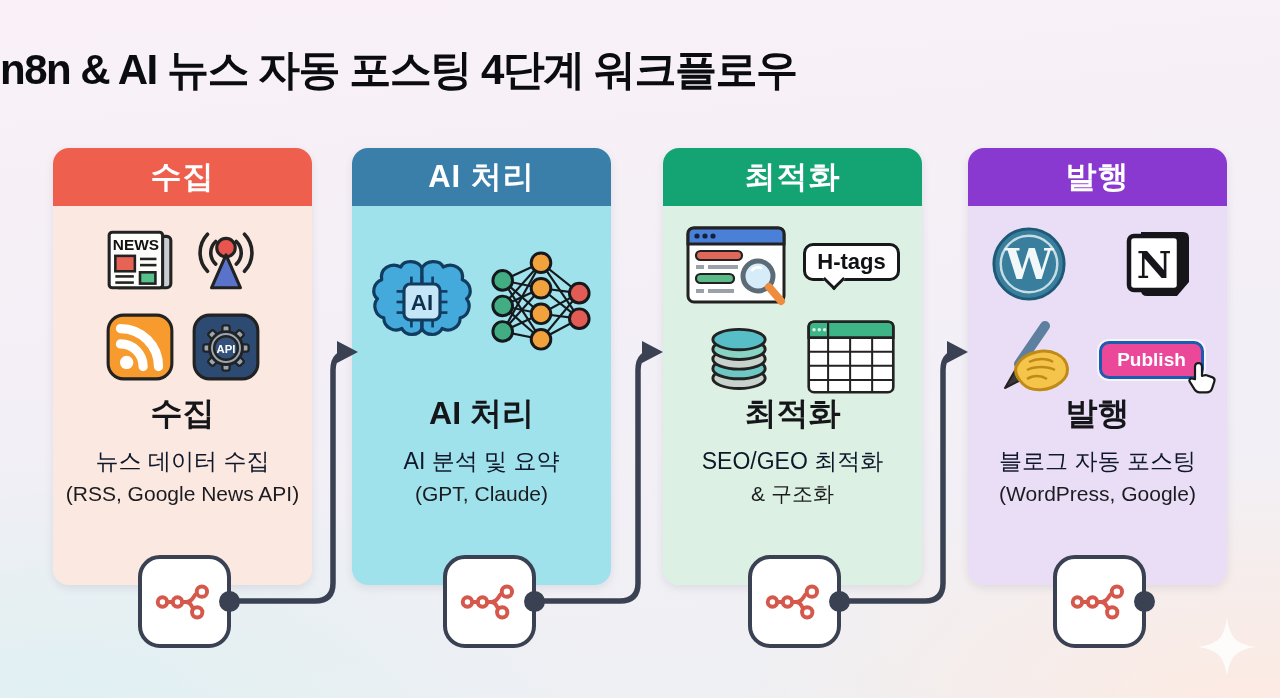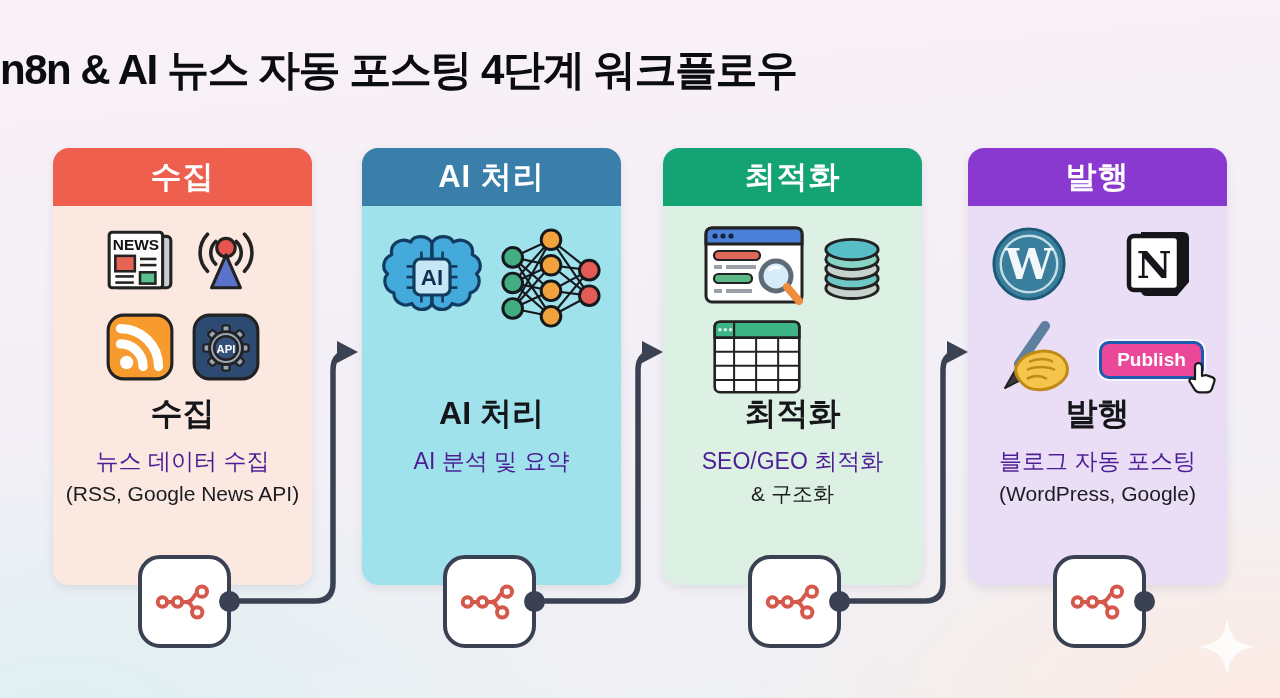--- a/index.html
+++ b/index.html
@@ -14,24 +14,24 @@
   .page-title{
     position:absolute;top:42px;left:0;width:100%;text-align:left;
     font-size:42px;font-weight:800;color:#0b0c0f;letter-spacing:-1.5px;
   }
   .card{position:absolute;top:140px;width:259px;height:437px;border-radius:16px;
         box-shadow:0 3px 8px rgba(70,70,100,.12);margin-top:8px;}
   .card-header{height:58px;border-radius:16px 16px 0 0;display:flex;align-items:center;
         justify-content:center;color:#fff;font-size:31px;font-weight:800;letter-spacing:1px;}
   .card-body{height:379px;border-radius:0 0 16px 16px;display:flex;flex-direction:column;
         align-items:center;}
-  .icons{height:160px;margin-top:18px;display:flex;align-items:flex-start;justify-content:center;}
+  .icons{height:160px;margin-top:18px;display:flex;align-items:center;justify-content:center;}
   .grid2{display:grid;grid-template-columns:auto auto;gap:8px 12px;align-items:center;justify-items:center;}
   .step-title{font-size:32px;font-weight:800;color:#15161a;margin-top:8px;}
-  .step-desc1{font-size:23px;font-weight:500;color:#4c1d95;margin-top:10px;text-align:right;}
+  .step-desc1{font-size:23px;font-weight:500;color:#0f172a;margin-top:10px;text-align:right;}
   .step-desc2{font-size:21px;font-weight:400;color:#1b1c20;margin-top:3px;text-align:right;
         max-width:238px;line-height:1.3;}
   .n8n-node{position:absolute;top:555px;width:93px;height:93px;box-sizing:border-box;background:#fff;
         border:4.5px solid #3a4152;border-radius:22px;display:flex;align-items:center;
         justify-content:center;z-index:3;}
   .n8n-dot{position:absolute;right:-13px;top:50%;margin-top:-10.5px;width:21px;height:21px;
         border-radius:50%;background:#3a4152;}
   .arrow-layer{position:absolute;left:0;top:0;z-index:2;pointer-events:none;}
   .htags{position:relative;background:#fff;border:3px solid #17181c;border-radius:10px;
         padding:3px 11px;font-size:22px;font-weight:700;color:#101115;margin-top:-14px;}
@@ -104,21 +104,21 @@
             <text x="36" y="41.5" font-size="11" font-weight="bold" text-anchor="middle" fill="#fff" font-family="Liberation Sans, DejaVu Sans, sans-serif">API</text>
           </svg>
         </span>
       </div>
       <div class="step-title">수집</div>
       <div class="step-desc1">뉴스 데이터 수집</div>
       <div class="step-desc2">(RSS, Google News API)</div>
     </div>
   </div>
 
-  <div class="card" style="left:362px">
+  <div class="card" style="left:352px">
     <div class="card-header" style="background-color: rgb(58, 126, 170);">AI 처리</div>
     <div class="card-body" style="background-color: rgb(159, 226, 236);">
       <div class="icons" style="gap:12px">
         <span>
           <svg width="106" height="106" viewBox="0 0 100 100">
             <path d="M50 18 C46 10 33 10 30 17 C20 12 10 19 12 29 C4 32 2 42 8 47 C3 53 6 63 14 65 C14 74 24 79 31 75 C35 83 47 82 50 75 Z" fill="#44a9db" stroke="#123c5f" stroke-width="3" stroke-linejoin="round"></path>
             <path d="M50 18 C54 10 67 10 70 17 C80 12 90 19 88 29 C96 32 98 42 92 47 C97 53 94 63 86 65 C86 74 76 79 69 75 C65 83 53 82 50 75 Z" fill="#44a9db" stroke="#123c5f" stroke-width="3" stroke-linejoin="round"></path>
             <g stroke="#123c5f" stroke-width="2.5">
               <line x1="26" y1="40" x2="33" y2="40"></line>
                 <line x1="26" y1="50" x2="33" y2="50"></line>
@@ -170,20 +170,21 @@
               <circle cx="55" cy="68" r="10" fill="#f2a23c"></circle>
                 <circle cx="55" cy="94" r="10" fill="#f2a23c"></circle>
               <circle cx="94" cy="47" r="10" fill="#e25c55"></circle>
                 <circle cx="94" cy="73" r="10" fill="#e25c55"></circle>
             </g>
           </svg>
         </span>
       </div>
       <div class="step-title">AI 처리</div>
       <div class="step-desc1">AI 분석 및 요약</div>
+      <div class="step-desc2">(GPT, Claude)</div>
     </div>
   </div>
 
   <div class="card" style="left:663px">
     <div class="card-header" style="background-color: rgb(20, 164, 115);">최적화</div>
     <div class="card-body" style="background-color: rgb(220, 241, 227);">
       <div class="icons grid2" style="gap:6px 10px">
         <span>
           <svg width="108" height="86" viewBox="0 0 106 86">
             <rect x="2" y="4" width="96" height="74" rx="6" fill="#fff" stroke="#222" stroke-width="3"></rect>
@@ -195,20 +196,21 @@
             <rect x="10" y="41" width="8" height="4" fill="#9aa1a8"></rect>
               <rect x="22" y="41" width="30" height="4" fill="#9aa1a8"></rect>
             <rect x="10" y="50" width="38" height="9" rx="4.5" fill="#5cba89" stroke="#222" stroke-width="2.2"></rect>
             <rect x="10" y="65" width="8" height="4" fill="#9aa1a8"></rect>
               <rect x="22" y="65" width="26" height="4" fill="#9aa1a8"></rect>
             <circle cx="72" cy="52" r="15" fill="#d6ecf8" stroke="#5d6a77" stroke-width="5"></circle>
             <path d="M66 46 a8 8 0 0 1 9 -2" stroke="#fff" stroke-width="3" fill="none" stroke-linecap="round"></path>
             <line x1="83" y1="63" x2="95" y2="77" stroke="#ee8d3d" stroke-width="8" stroke-linecap="round"></line>
           </svg>
         </span>
+        <span class="htags">H-tags</span>
         <span>
           <svg width="62" height="72" viewBox="0 0 64 72">
             <g stroke="#222" stroke-width="3">
               <ellipse cx="32" cy="58" rx="27" ry="10.5" fill="#c8d2cc"></ellipse>
               <ellipse cx="32" cy="48" rx="27" ry="10.5" fill="#6fc7c4"></ellipse>
               <ellipse cx="32" cy="38" rx="27" ry="10.5" fill="#c8d2cc"></ellipse>
               <ellipse cx="32" cy="28" rx="27" ry="10.5" fill="#88d3c3"></ellipse>
               <ellipse cx="32" cy="18" rx="27" ry="10.5" fill="#57bec7"></ellipse>
             </g>
           </svg>

